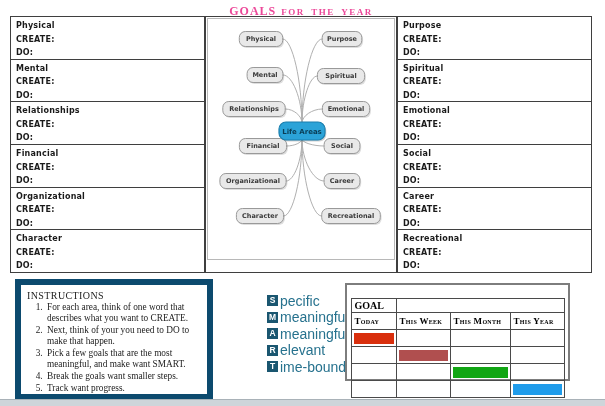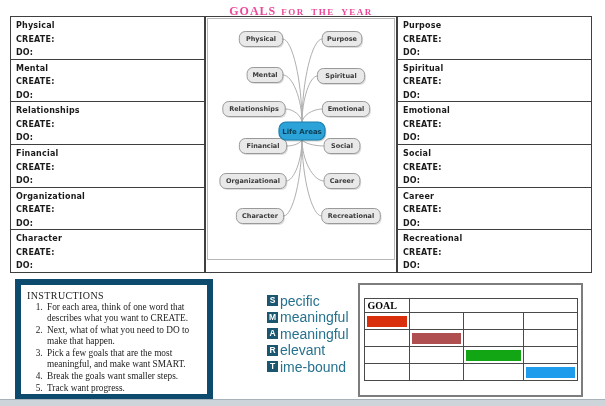--- a/index.html
+++ b/index.html
@@ -35,21 +35,21 @@
                        color:#222;margin-bottom:1px;padding-left:2px;}
 
   
   .smart{left:267px;top:294px;width:85px;}
   .smart-row{display:flex;align-items:center;height:13px;margin-bottom:3.5px;}
   .smart-letter{width:11px;height:11px;color:#fff;font-size:8.5px;font-weight:bold;
                 text-align:center;line-height:11.5px;flex:none;}
   .smart-rest{font-size:14px;margin-left:2px;white-space:nowrap;}
 
   
-  .goal-box{left:358px;top:283px;width:225px;height:114px;border:2px solid #7d7d7d;
+  .goal-box{left:345px;top:283px;width:225px;height:98px;border:2px solid #7d7d7d;
             box-sizing:border-box;background:#fff;}
   .goal-table{border-collapse:collapse;margin:13px auto 0 auto;table-layout:fixed;}
   .goal-table td,.goal-table th{border:1px solid #4a4a4a;padding:0;height:16px;
             font-family:"Liberation Serif",serif;vertical-align:middle;}
   .goal-title-row td{height:13px;}
   .goal-title-cell{font-weight:bold;font-size:10px;padding-left:3px !important;}
   .goal-col-header{font-weight:bold;font-size:9px;font-variant:small-caps;
             text-align:left;padding-left:3px !important;letter-spacing:0.3px;}
   .bar{height:11px;margin:2px 2px;}
 
@@ -189,21 +189,21 @@
       <div class="ws-line">CREATE:</div>
       <div class="ws-line">DO:</div>
     </div>
   </div>
 </div>
 
 <div class="abs instructions-box">
   <div class="instructions-heading">INSTRUCTIONS</div>
   <ol>
     <li>For each area, think of one word that describes what you want to CREATE.</li>
-    <li>Next, what of what you need to DO to make that happen.</li>
+    <li>Next, think of your you need to DO to make that happen.</li>
     <li>Pick a few goals that are the most meaningful, and make want SMART.</li>
     <li>Break the goals want smaller steps.</li>
     <li>Track want progress.</li>
   </ol>
 </div>
 
 <div class="abs smart">
   <div class="smart-row">
     <span class="smart-letter" style="background: rgb(26, 86, 112);">S</span>
       <span class="smart-rest" style="color: rgb(39, 114, 142);">pecific</span>
@@ -233,20 +233,26 @@
         <col style="width:54px">
         <col style="width:60px">
         <col style="width:54px">
       </colgroup>
     <tbody>
         <tr class="goal-title-row">
       <td class="goal-title-cell">GOAL</td>
       <td colspan="3"></td>
     </tr>
     <tr>
+      <td class="goal-col-header">Today</td>
+      <td class="goal-col-header">This Week</td>
+      <td class="goal-col-header">This Month</td>
+      <td class="goal-col-header">This Year</td>
+    </tr>
+    <tr>
       <td>
             <div class="bar" style="background: rgb(217, 47, 13);"></div>
           </td>
       <td></td>
       <td></td>
       <td></td>
     </tr>
     <tr>
       <td></td>
       <td>

